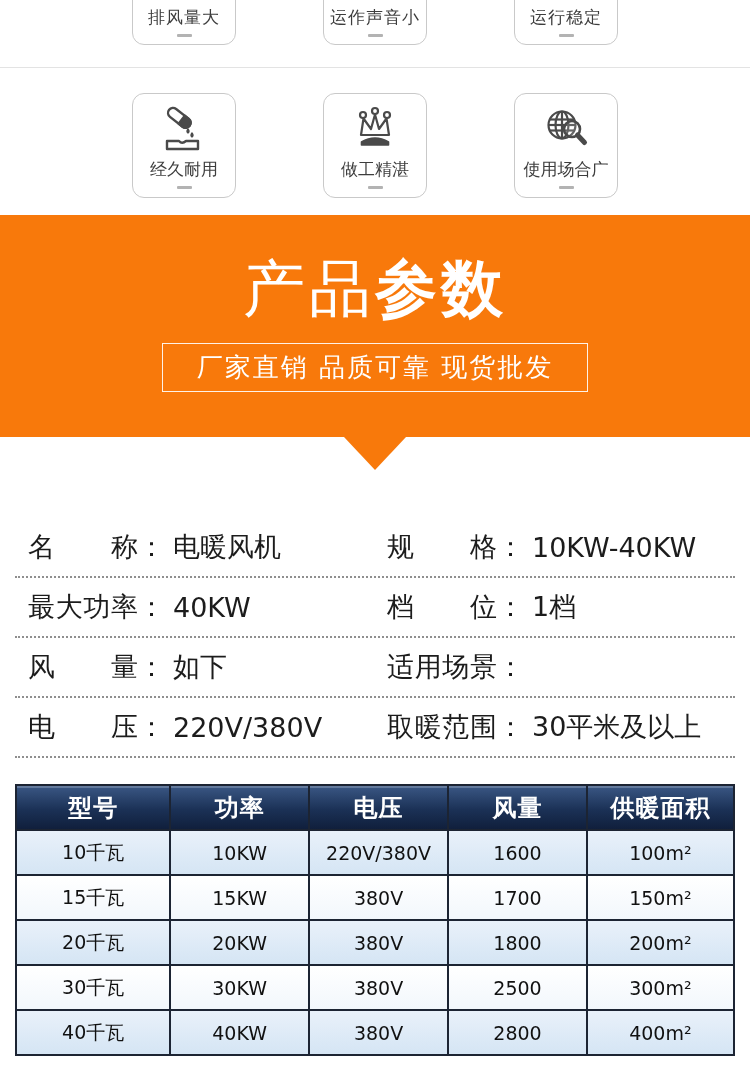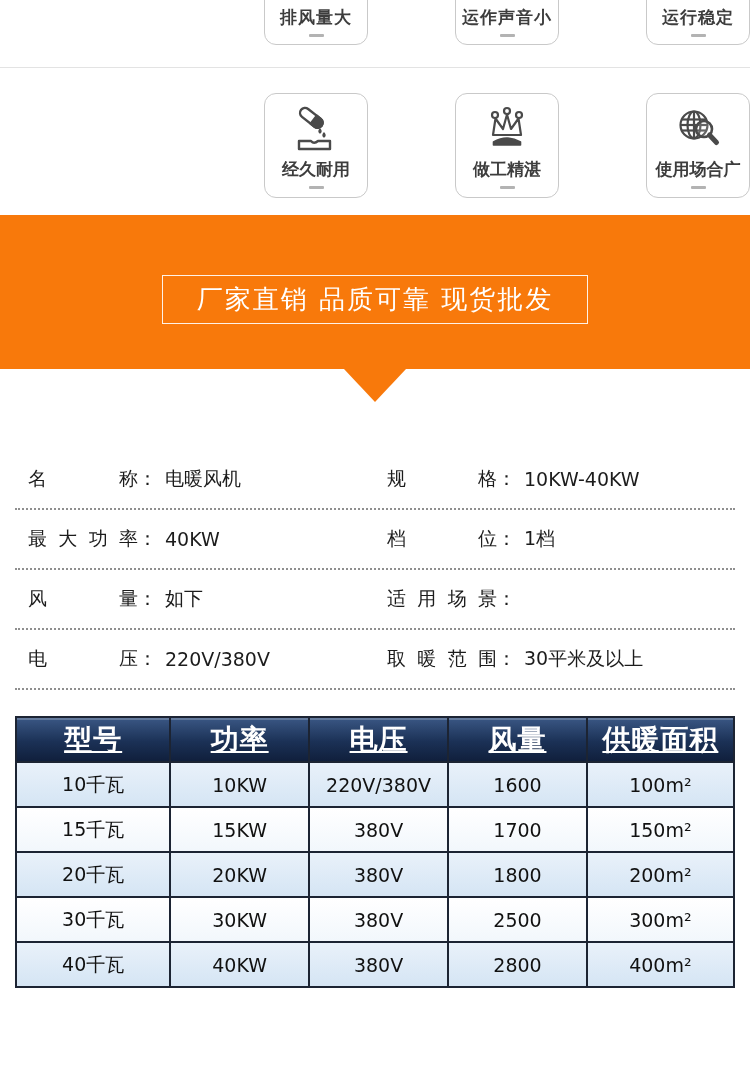--- a/index.html
+++ b/index.html
@@ -5,21 +5,21 @@
   * { margin:0; padding:0; box-sizing:border-box; }
   html,body { background:#ffffff; }
   body {
     width:750px; height:1070px; margin:0 auto; overflow:hidden;
     font-family:"DejaVu Sans","Liberation Sans",sans-serif;
     -webkit-font-smoothing:antialiased;
   }
 
   
   .features { width:750px; }
-  .feature-row { display:flex; justify-content:flex-end; gap:87px;font-weight:bold; }
+  .feature-row { display:flex; justify-content:center; gap:87px; }
   .pill {
     width:104px; height:66px; margin-top:-21px;
     border:1px solid #c9c9c9; border-radius:12px;
     display:flex; flex-direction:column; align-items:center; justify-content:flex-end;
     padding-bottom:7px; background:#fff;
   }
   .pill-label { font-size:17px; color:#3d3d3d; letter-spacing:1px; }
   .dash { width:15px; height:3px; background:#b3b3b3; margin-top:5px; border-radius:1px; }
   .divider { width:750px; height:1px; background:#e3e3e3; margin-top:22px; }
   .row-icons { margin-top:25px; }
@@ -46,21 +46,21 @@
     width:0; height:0; margin:0 auto;
     border-left:31px solid transparent; border-right:31px solid transparent;
     border-top:33px solid #f8790b;
   }
 
   
   .specs { margin:48px 15px 0 15px; }
   .spec-row {
     display:flex; height:60px; align-items:center;
     border-bottom:2px dotted #8f8f8f;
-    font-size:19px; color:#1c1c1c;
+    font-size:27px; color:#1c1c1c;
   }
   .spec-pair { display:flex; align-items:center; white-space:nowrap; }
   .spec-pair.left  { width:372px; padding-left:13px; }
   .spec-pair.right { flex:1; }
   .spec-label {
     display:inline-block; width:110px;
     text-align:justify; text-align-last:justify;
   }
   .spec-colon { margin-right:8px; }
   .spec-value { font-weight:400; }
@@ -71,21 +71,21 @@
     border-collapse:collapse; table-layout:fixed;
     border:2px solid #16243c;
   }
   .spec-table th, .spec-table td {
     border:2px solid #1c2433; text-align:center; vertical-align:middle;
     height:45px; overflow:hidden;
   }
   .spec-table th {
     background:linear-gradient(#3a5784,#1b3156 55%,#101f3c);
     box-shadow:inset 0 2px 0 rgba(255,255,255,.22);
-    color:#ffffff; font-size:28px; font-weight:bold; letter-spacing:1px;text-decoration:underline;
+    color:#ffffff; font-size:24px; font-weight:bold; letter-spacing:1px;
   }
   .spec-table td { font-size:19px; color:#111; font-weight:500; }
   .spec-table tr.alt td { background:linear-gradient(#e9f1fa,#d5e5f4); }
   .spec-table tr.plain td { background:linear-gradient(#ffffff,#f2f7fc);margin-top:33px; }
   .col-model { width:21.5%; } .col-power { width:19.3%; } .col-volt { width:19.4%; }
   .col-air { width:19.3%; } .col-area { width:20.5%; }
 
   
   svg { display:block; }
 </style>
@@ -160,20 +160,23 @@
           </g>
         </svg>
       </span>
       <span class="card-label">使用场合广</span>
       <span class="dash"></span>
     </div>
   </div>
 </section>
 
 <section class="banner">
+  <div class="banner-title">
+    <span class="t-light">产品</span><span class="t-bold">参数</span>
+  </div>
   <div>
     <span class="banner-subtitle">厂家直销 品质可靠 现货批发</span>
   </div>
 </section>
 <div class="banner-triangle"></div>
 
 <section class="specs">
   <div class="spec-row">
     <div class="spec-pair left">
       <span class="spec-label">名称</span>

